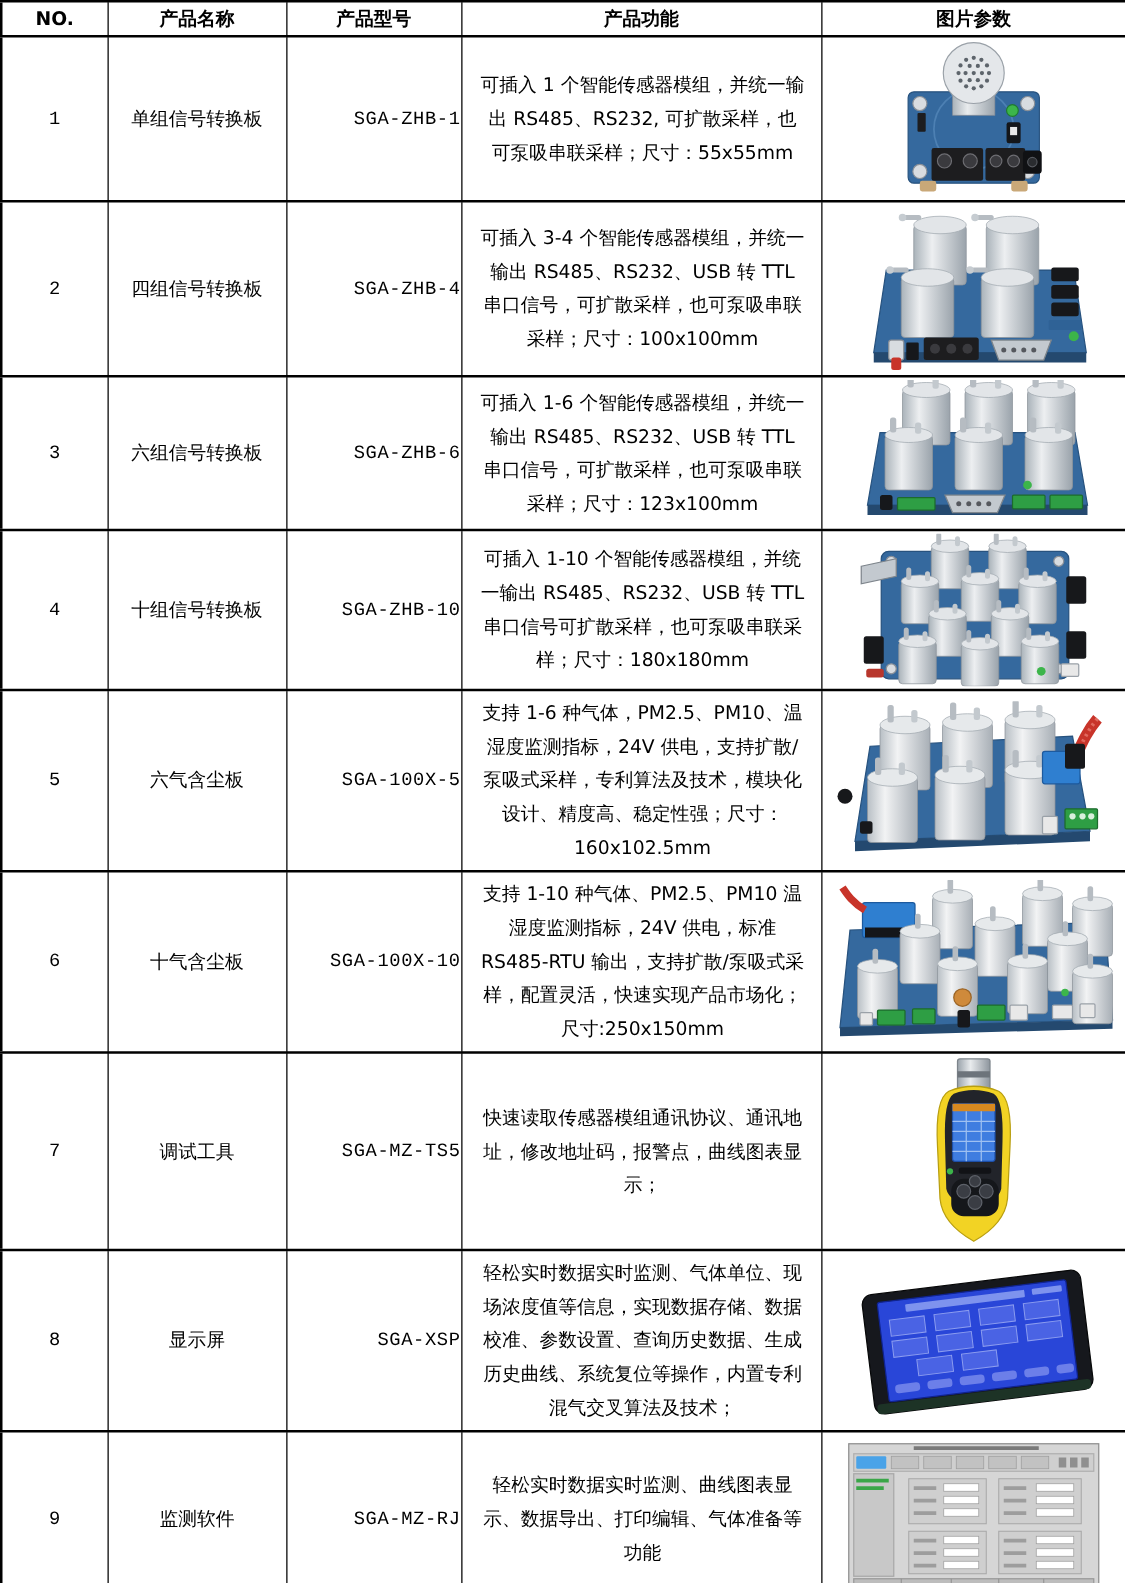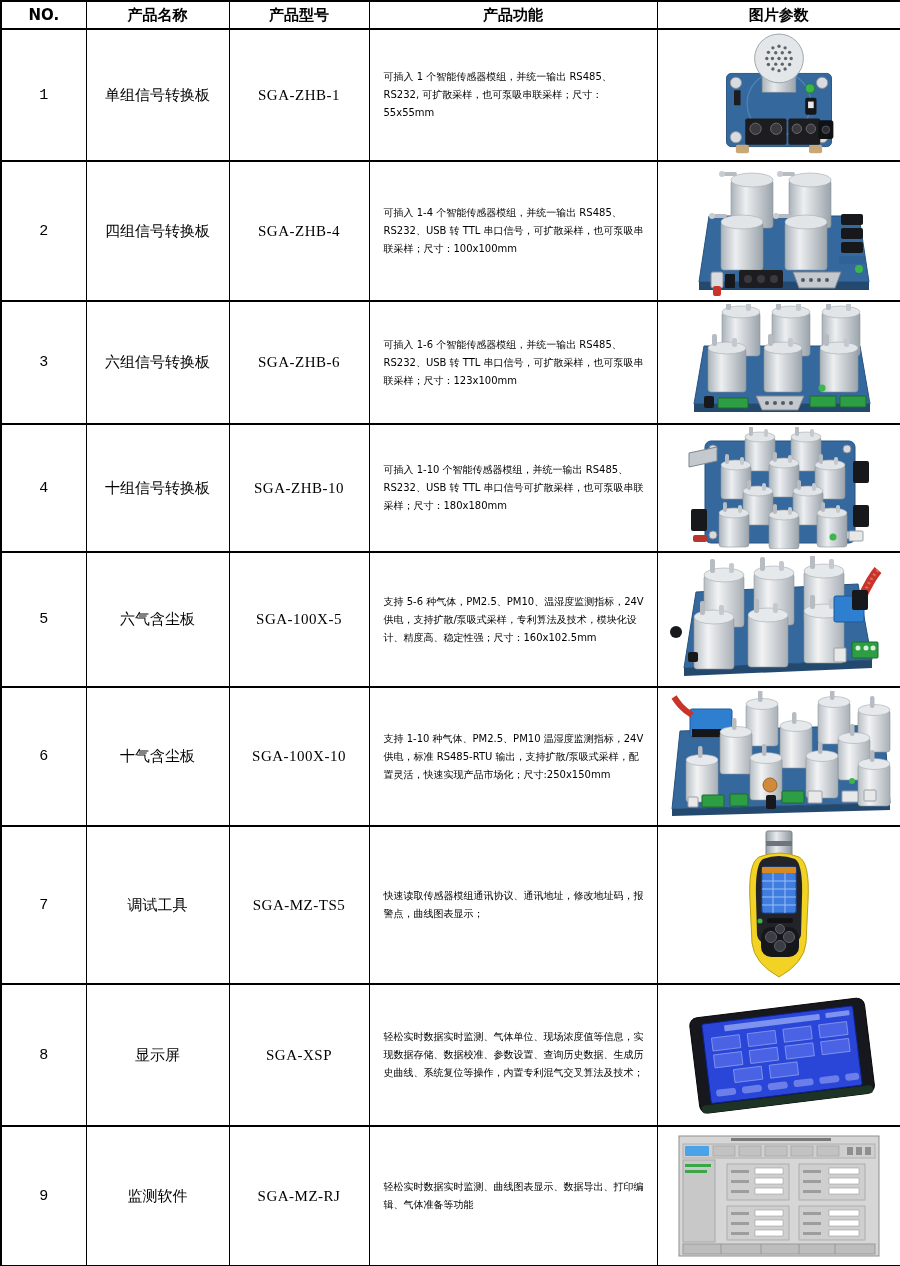--- a/index.html
+++ b/index.html
@@ -5,24 +5,24 @@
   html,body{margin:0;padding:0;background:#fff;}
   body{width:900px;font-family:"DejaVu Sans","Liberation Sans",sans-serif;color:#000;}
   table.spec{width:900px;border-collapse:collapse;table-layout:fixed;border:2px solid #000;}
   col.c1{width:85px;} col.c2{width:143px;} col.c3{width:140px;} col.c4{width:288px;} col.c5{width:244px;}
   th,td{border:1px solid #000;padding:0;overflow:hidden;background:#fff;}
   tr{border-top:2px solid #000;border-bottom:2px solid #000;}
   th{height:26px;font-size:15px;font-weight:bold;text-align:center;vertical-align:middle;
      font-family:"DejaVu Sans","Liberation Sans",sans-serif;}
   td.no,td.name{font-size:15px;text-align:center;vertical-align:middle;}
   td.no{font-family:"Liberation Mono","DejaVu Sans Mono",monospace;}
-  td.model{font-size:15px;text-align:center;vertical-align:middle;
-     font-family:Liberation Serif, serif;letter-spacing:0.5px;}
+  td.model{font-size:15px;text-align:right;vertical-align:middle;
+     font-family:Liberation Mono, monospace;letter-spacing:0.5px;}
   td.func{vertical-align:middle;}
-  td.func .ftext{font-size:10px;line-height:1.8;padding:4px 12px 4px 14px;text-align:left;}
+  td.func .ftext{font-size:15px;line-height:1.8;padding:4px 12px 4px 14px;text-align:center;}
   td.img{text-align:center;vertical-align:middle;}
   tr.r1{height:132px;} tr.r2{height:140px;} tr.r3{height:123px;} tr.r4{height:128px;}
   tr.r5{height:135px;} tr.r6{height:139px;} tr.r7{height:158px;} tr.r8{height:142px;} tr.r9{height:140px;}
   svg{display:block;margin:0 auto;}
 </style>
 </head>
 <body>
 
 <table class="spec">
   <colgroup>
@@ -106,21 +106,21 @@
           <circle cx="130" cy="104" r="4" fill="#2a2c30" stroke="#55585e"></circle>
         </svg>
       </td>
     </tr>
 
     <tr class="r2">
       <td class="no">2</td>
       <td class="name">四组信号转换板</td>
       <td class="model">SGA-ZHB-4</td>
       <td class="func">
-        <div class="ftext">可插入 1-4 个智能传感器模组，并统一输出 RS485、RS232、USB 转 TTL 串口信号，可扩散采样，也可泵吸串联采样；尺寸：100x100mm</div>
+        <div class="ftext">可插入 3-4 个智能传感器模组，并统一输出 RS485、RS232、USB 转 TTL 串口信号，可扩散采样，也可泵吸串联采样；尺寸：100x100mm</div>
       </td>
       <td class="img">
         <svg width="212" height="134" viewBox="0 0 212 134">
           <defs>
             <linearGradient id="m2" x1="0" y1="0" x2="1" y2="0">
               <stop offset="0" stop-color="#aab3ba"></stop>
                 <stop offset="0.35" stop-color="#edeff1"></stop>
                 <stop offset="1" stop-color="#9aa3ab"></stop>
             </linearGradient>
             <g id="c2">
@@ -255,21 +255,21 @@
           <rect x="168" y="104" width="14" height="10" rx="1" fill="#e8e8e8" stroke="#9aa1a8"></rect>
         </svg>
       </td>
     </tr>
 
     <tr class="r5">
       <td class="no">5</td>
       <td class="name">六气含尘板</td>
       <td class="model">SGA-100X-5</td>
       <td class="func">
-        <div class="ftext">支持 5-6 种气体，PM2.5、PM10、温湿度监测指标，24V 供电，支持扩散/泵吸式采样，专利算法及技术，模块化设计、精度高、稳定性强；尺寸：160x102.5mm</div>
+        <div class="ftext">支持 1-6 种气体，PM2.5、PM10、温湿度监测指标，24V 供电，支持扩散/泵吸式采样，专利算法及技术，模块化设计、精度高、稳定性强；尺寸：160x102.5mm</div>
       </td>
       <td class="img">
         <svg width="226" height="128" viewBox="0 0 226 128">
           <defs>
             <linearGradient id="m5" x1="0" y1="0" x2="1" y2="0">
               <stop offset="0" stop-color="#b8bfc5"></stop>
                 <stop offset="0.35" stop-color="#f2f3f4"></stop>
                 <stop offset="1" stop-color="#a8afb6"></stop>
             </linearGradient>
             <g id="c5">

